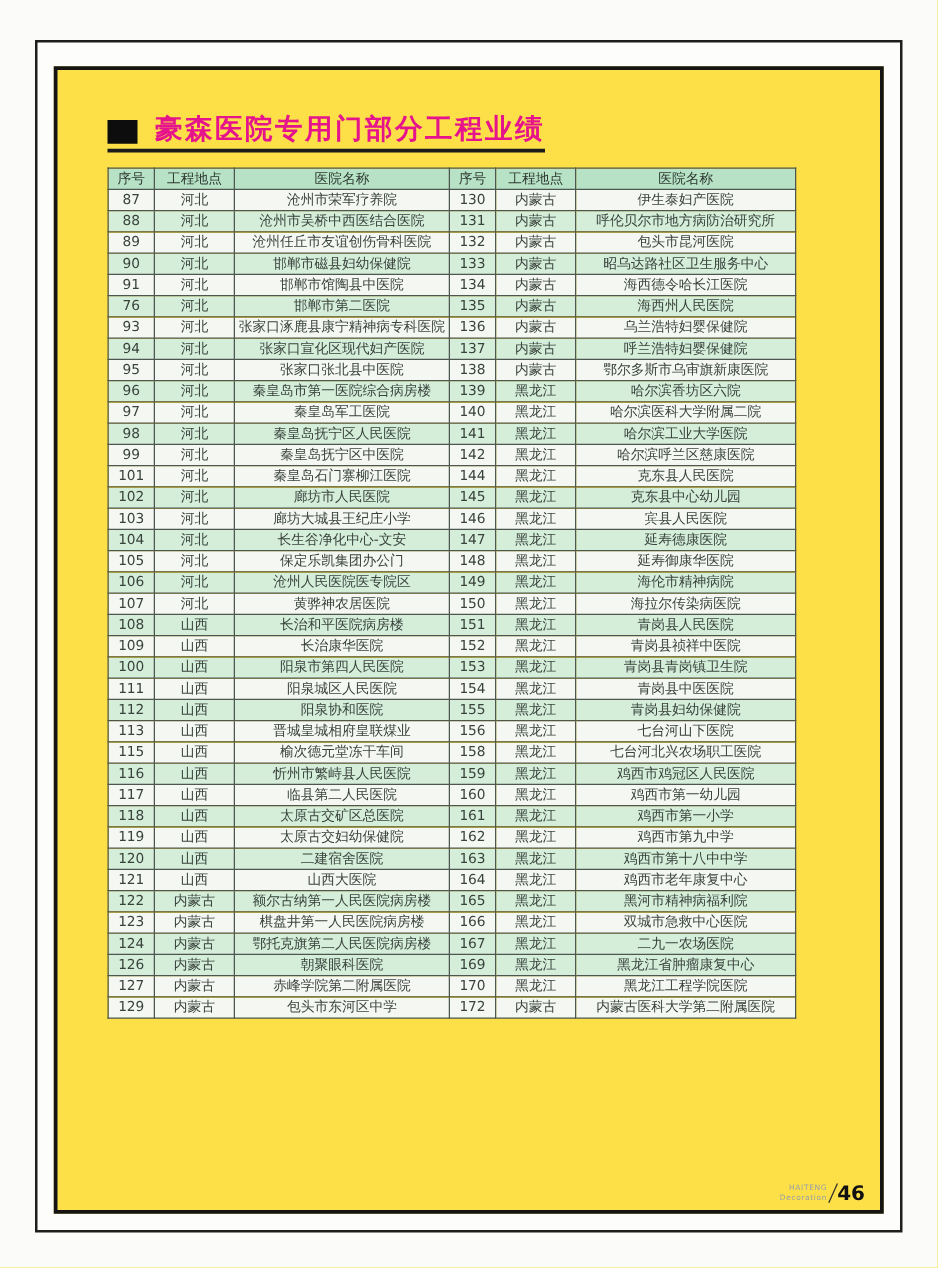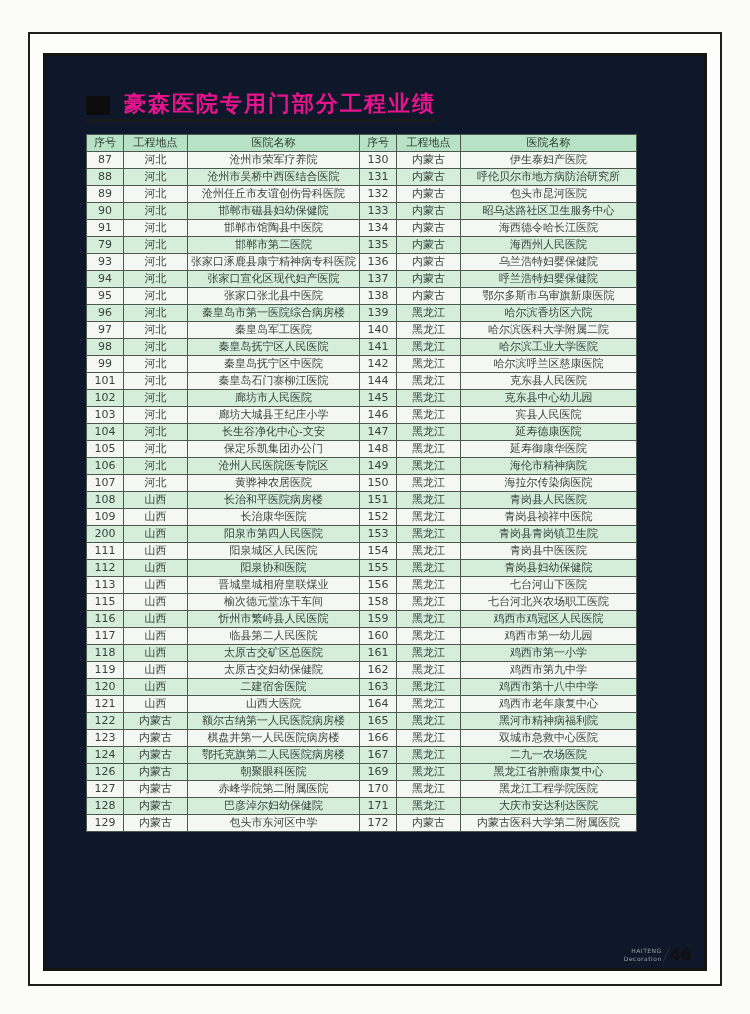--- a/index.html
+++ b/index.html
@@ -13,21 +13,21 @@
   .frame-outer {
     position: absolute;
     left: 28px; right: 28px; top: 32px; bottom: 28px;
     border: 2px solid #1e1e1e;
     background: #fdfdfb;
   }
   .frame-inner {
     position: absolute;
     left: 13px; right: 13px; top: 19px; bottom: 13px;
     border: 3px solid #141414;
-    background: #0f172a;
+    background: #fde047;
   }
   .content {
     position: absolute;
     left: 0; right: 0; top: 0; bottom: 0;
     padding: 36px 0 0 40px;
   }
   .title-row {
     display: inline-flex;
     align-items: flex-end;
     gap: 14px;
@@ -161,21 +161,21 @@
             </tr>
             <tr class="plain">
               <td>91</td>
               <td>河北</td>
               <td>邯郸市馆陶县中医院</td>
               <td>134</td>
               <td>内蒙古</td>
               <td>海西德令哈长江医院</td>
             </tr>
             <tr class="stripe">
-              <td>79</td>
+              <td>76</td>
               <td>河北</td>
               <td>邯郸市第二医院</td>
               <td>135</td>
               <td>内蒙古</td>
               <td>海西州人民医院</td>
             </tr>
             <tr class="plain">
               <td>93</td>
               <td>河北</td>
               <td>张家口涿鹿县康宁精神病专科医院</td>
@@ -297,21 +297,21 @@
             </tr>
             <tr class="plain">
               <td>109</td>
               <td>山西</td>
               <td>长治康华医院</td>
               <td>152</td>
               <td>黑龙江</td>
               <td>青岗县祯祥中医院</td>
             </tr>
             <tr class="stripe">
-              <td>200</td>
+              <td>100</td>
               <td>山西</td>
               <td>阳泉市第四人民医院</td>
               <td>153</td>
               <td>黑龙江</td>
               <td>青岗县青岗镇卫生院</td>
             </tr>
             <tr class="plain">
               <td>111</td>
               <td>山西</td>
               <td>阳泉城区人民医院</td>
@@ -423,28 +423,20 @@
               <td>黑龙江</td>
               <td>黑龙江省肿瘤康复中心</td>
             </tr>
             <tr class="plain">
               <td>127</td>
               <td>内蒙古</td>
               <td>赤峰学院第二附属医院</td>
               <td>170</td>
               <td>黑龙江</td>
               <td>黑龙江工程学院医院</td>
-            </tr>
-            <tr class="stripe">
-              <td>128</td>
-              <td>内蒙古</td>
-              <td>巴彦淖尔妇幼保健院</td>
-              <td>171</td>
-              <td>黑龙江</td>
-              <td>大庆市安达利达医院</td>
             </tr>
             <tr class="plain">
               <td>129</td>
               <td>内蒙古</td>
               <td>包头市东河区中学</td>
               <td>172</td>
               <td>内蒙古</td>
               <td>内蒙古医科大学第二附属医院</td>
             </tr>
           </tbody>

